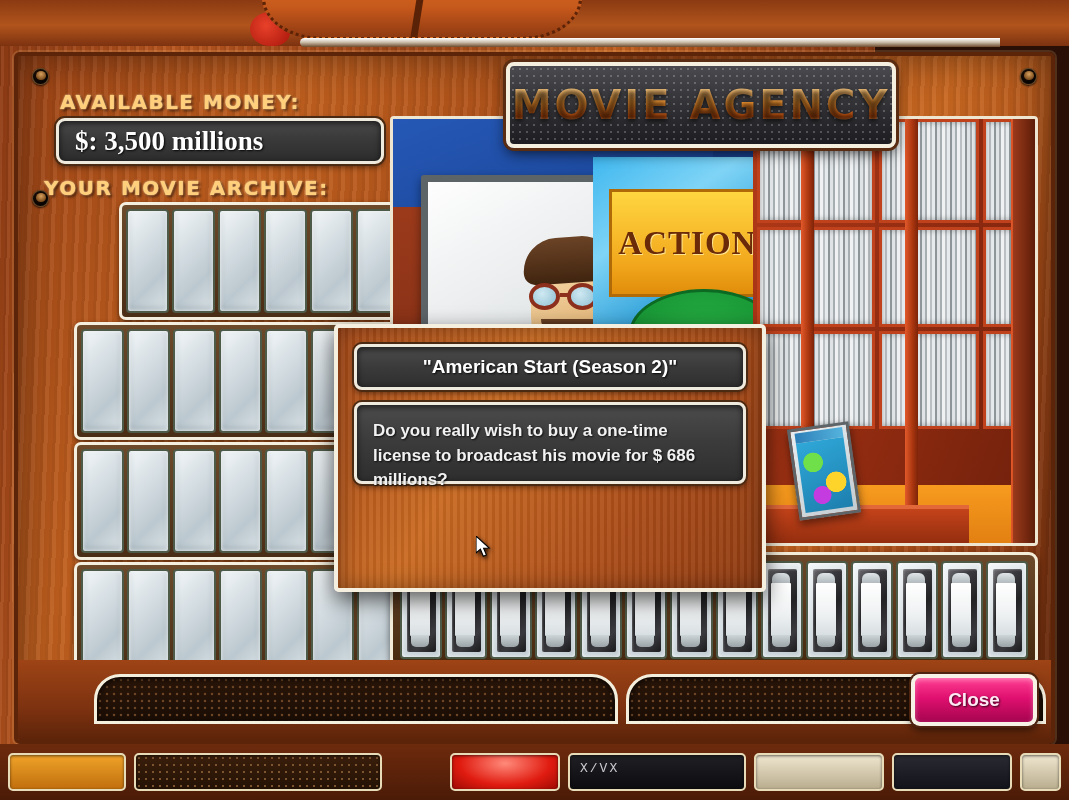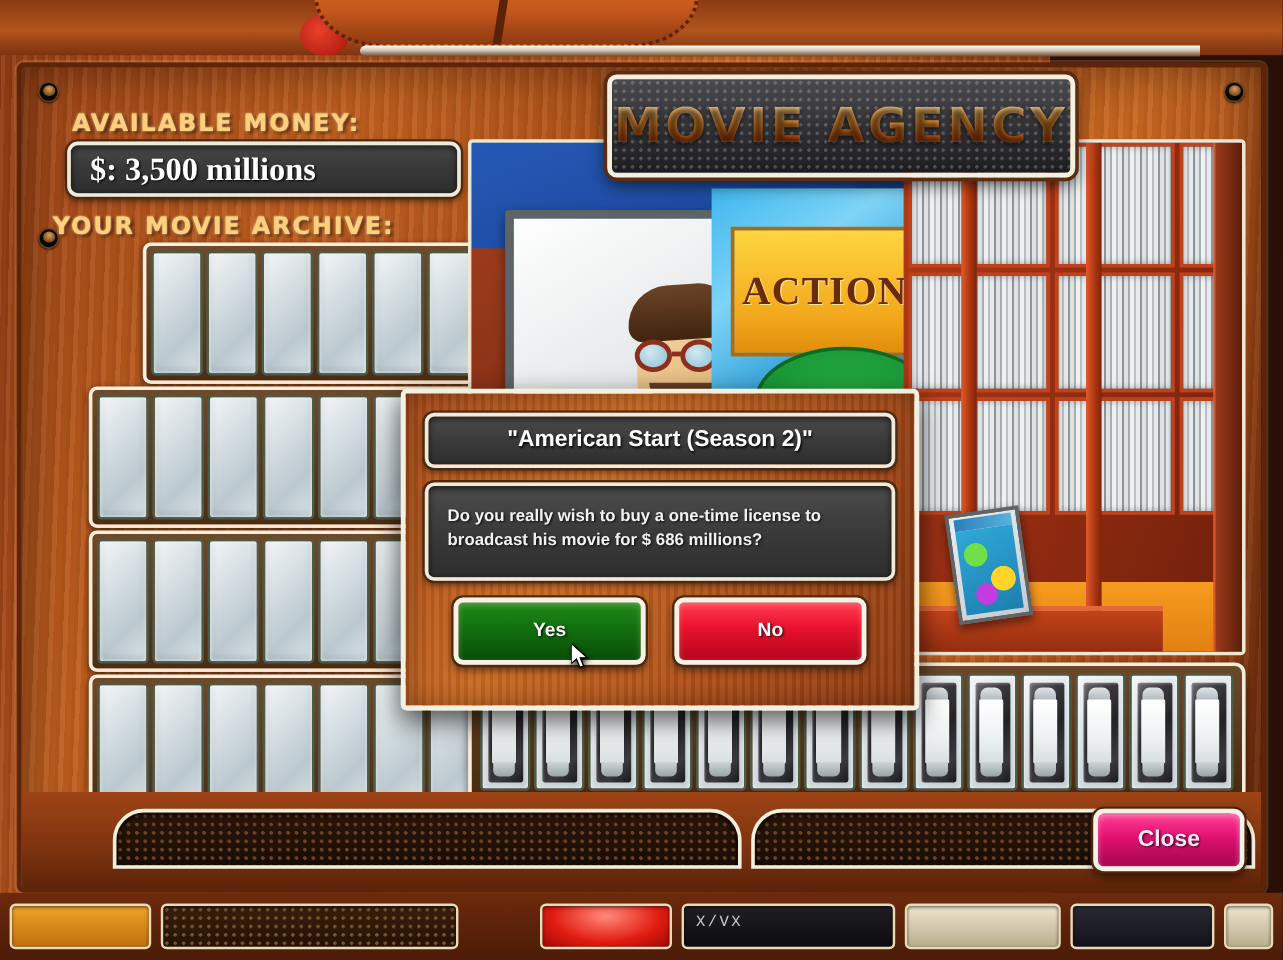--- a/index.html
+++ b/index.html
@@ -344,21 +344,21 @@
     background: linear-gradient(180deg,#4c4c4c 0%,#3c3c3c 45%,#2e2e2e 100%);
     box-shadow: 0 0 0 2px #4a2a12, inset 0 2px 6px rgba(0,0,0,.7), 0 3px 6px rgba(0,0,0,.5);
   }
   #dlg-title {
     height: 46px; display: flex; align-items: center; justify-content: center;
     color: #fff; font-size: 19px; font-weight: bold;
     text-shadow: 1px 1px 2px rgba(0,0,0,.85);
   }
   #dlg-body {
     margin-top: 12px; height: 82px; padding: 14px 16px;
-    color: #f2f2f2; font-size: 14px; font-weight: bold; line-height: 1.45;
+    color: #f2f2f2; font-size: 17px; font-weight: bold; line-height: 1.45;
     text-shadow: 1px 1px 2px rgba(0,0,0,.8);
   }
   #dlg-actions {
     margin-top: 14px; display: flex; gap: 24px; justify-content: center;
   }
   .dlg-btn {
     width: 160px; height: 56px;
     border: 4px solid #f6f2e6;
     border-radius: 8px;
     display: flex; align-items: center; justify-content: center;
@@ -633,24 +633,20 @@
       <span style="font-family:'DejaVu Sans',sans-serif;font-weight:bold;font-size:40px;
                    letter-spacing:3px;
                    background:linear-gradient(180deg,#ffe3a8 0%,#f0922e 45%,#b4480c 75%,#ffcf82 100%);
                    -webkit-background-clip:text;background-clip:text;color:transparent;
                    text-shadow:0 2px 4px rgba(0,0,0,.6);">MOVIE AGENCY</span>
     </div>
 
     <div id="dialog">
       <div class="dlg-plate" id="dlg-title">"American Start (Season 2)"</div>
       <div class="dlg-plate" id="dlg-body">Do you really wish to buy a one-time license to broadcast his movie for $ 686 millions?</div>
-      <div id="dlg-actions">
-        <div class="dlg-btn" id="btn-yes">Yes</div>
-        <div class="dlg-btn" id="btn-no">No</div>
-      </div>
     </div>
 
     <svg id="cursor" viewBox="0 0 16 22">
       <polygon points="0,0 0,17 4.4,13.2 7.3,20.2 10.4,18.9 7.6,12.2 13.2,12" fill="#ffffff" stroke="#000000" stroke-width="1.1"></polygon>
     </svg>
 
   </div>
 
   <div id="hud">
     <div class="hud-cell" id="hud-orange"></div>

